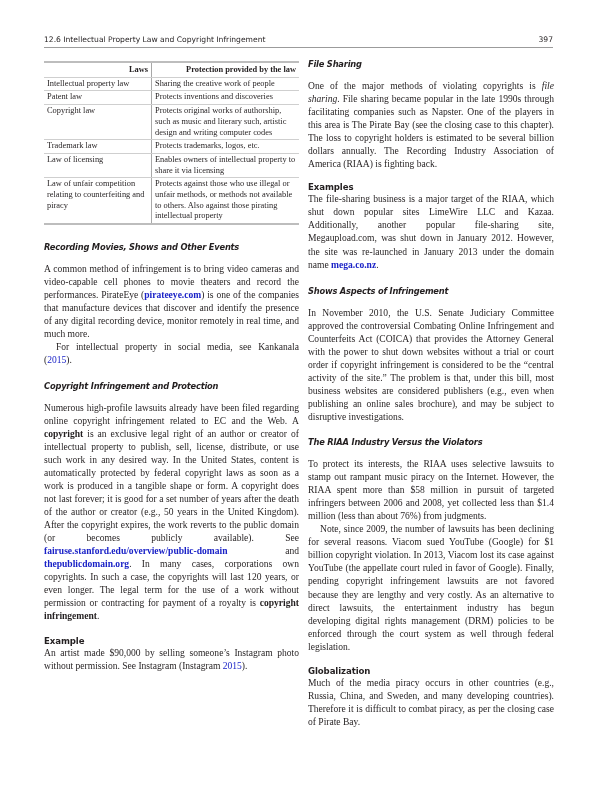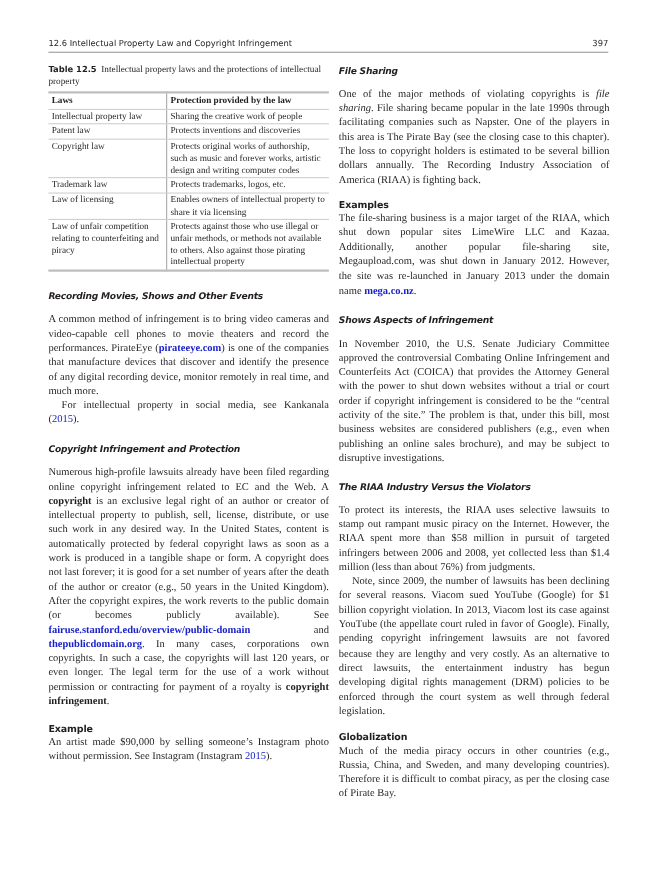--- a/index.html
+++ b/index.html
@@ -36,60 +36,56 @@
   .caption .lbl { font-family: "DejaVu Sans", sans-serif; font-weight: bold; font-size: 7.6px; }
   table.ipt {
     border-collapse: collapse; width: 255px; margin-top: 4px;
     font-family: "Liberation Serif", serif; font-size: 8.4px; line-height: 10.7px;
     border-top: 2px solid #bdbdbd; border-bottom: 2px solid #bdbdbd;
   }
   table.ipt th, table.ipt td {
     text-align: left; vertical-align: top; padding: 1px 3px 1px 3px;
     border-bottom: 1px solid #cfcfcf;
   }
-  table.ipt th { font-weight: bold; padding-top: 2px; padding-bottom: 1px; }
+  table.ipt th { font-weight: bold; padding-top: 2px; padding-bottom: 1px; text-align: right; }
   table.ipt td.c1, table.ipt th.c1 { width: 101px; border-right: 1px solid #a8a8a8; }
   table.ipt tr:last-child td { border-bottom: none; }
 </style>
 </head>
 <body>
 
 <div class="page">
 
   <div class="running-head">
     <span class="sec">12.6   Intellectual Property Law and Copyright Infringement</span>
     <span class="pg">397</span>
   </div>
 
   <div class="col col-left">
 
-    <p class="caption">
-      <span class="lbl">Table 12.5</span>&nbsp;
-      <span>Intellectual property laws and the protections of intellectual property</span>
-    </p>
 
     <table class="ipt">
       <thead>
         <tr>
           <th class="c1">Laws</th>
           <th>Protection provided by the law</th>
         </tr>
       </thead>
       <tbody>
         <tr>
           <td class="c1">Intellectual property law</td>
           <td>Sharing the creative work of people</td>
         </tr>
         <tr>
           <td class="c1">Patent law</td>
           <td>Protects inventions and discoveries</td>
         </tr>
         <tr>
           <td class="c1">Copyright law</td>
-          <td>Protects original works of authorship, such as music and forever works, artistic design and writing computer codes</td>
+          <td>Protects original works of authorship, such as music and literary such, artistic design and writing computer codes</td>
         </tr>
         <tr>
           <td class="c1">Trademark law</td>
           <td>Protects trademarks, logos, etc.</td>
         </tr>
         <tr>
           <td class="c1">Law of licensing</td>
           <td>Enables owners of intellectual property to share it via licensing</td>
         </tr>
         <tr>

